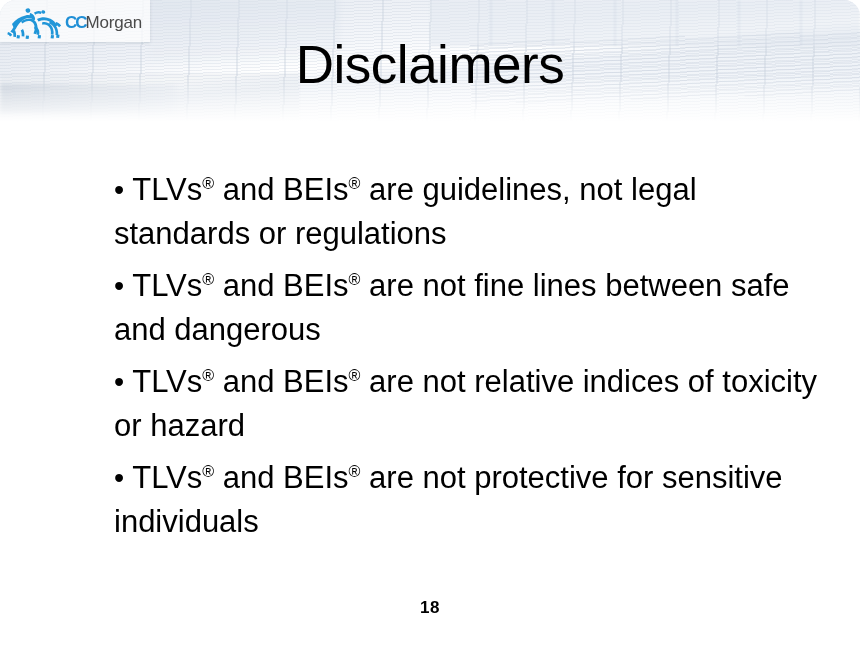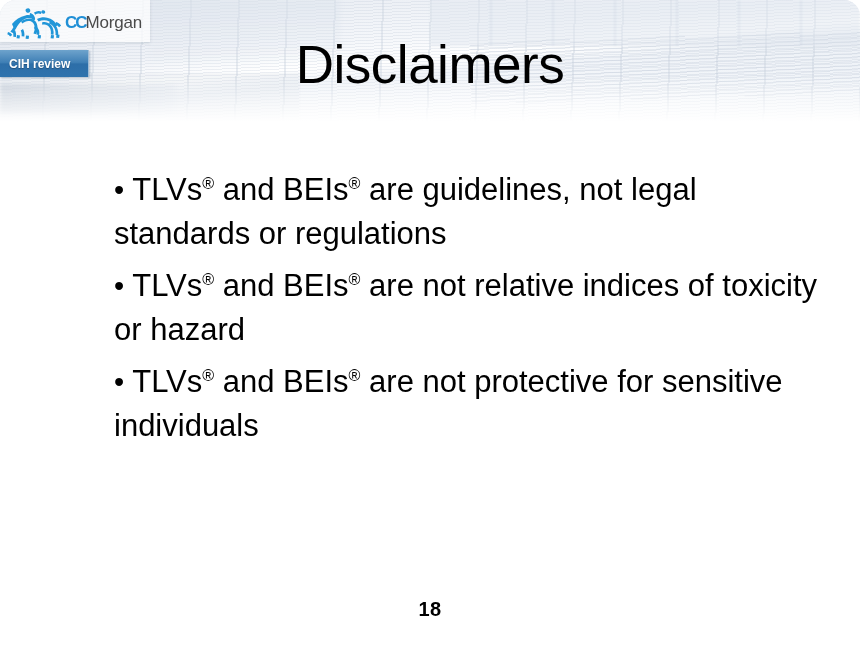--- a/index.html
+++ b/index.html
@@ -217,21 +217,21 @@
     vertical-align: super;
     line-height: 0;
   }
 
   
   .page-number {
     position: absolute;
     left: 0; top: 598px;
     width: 860px;
     text-align: center;
-    font-size: 20px;
+    font-size: 17px;
     font-weight: bold;
     color: #000000;
     letter-spacing: 0.5px;
   }
 </style>
 </head>
 <body>
 
 <div class="slide">
 
@@ -268,27 +268,25 @@
         <path d="M32 33l3 0.3-0.4 3.2-3-0.3L32 33z"></path>
         <path d="M45 33l3 0.3-0.4 3.2-3-0.3L45 33z"></path>
         <path d="M50.5 32.5l3 0.3-0.4 3.2-3-0.3L50.5 32.5z"></path>
       </g>
     </svg>
     <div class="brand-text">
       <span class="brand-cc">CC</span><span class="brand-name">Morgan</span>
     </div>
   </div>
 
-  <div class="cih-badge">
-    <span class="cih-badge-label">CIH review</span>
-  </div>
 
   <div class="slide-title">Disclaimers</div>
 
   <ul class="body-list">
       <li class="bullet-item"><span class="dot">•</span> <span>TLVs</span><sup>®</sup><span> and BEIs</span><sup>®</sup><span> are guidelines, not legal standards or regulations</span></li>
+      <li class="bullet-item"><span class="dot">•</span> <span>TLVs</span><sup>®</sup><span> and BEIs</span><sup>®</sup><span> are not fine lines between safe and dangerous</span></li>
       <li class="bullet-item"><span class="dot">•</span> <span>TLVs</span><sup>®</sup><span> and BEIs</span><sup>®</sup><span> are not relative indices of toxicity or hazard</span></li>
       <li class="bullet-item"><span class="dot">•</span> <span>TLVs</span><sup>®</sup><span> and BEIs</span><sup>®</sup><span> are not protective for sensitive individuals</span></li>
     </ul>
 
   <div class="page-number">18</div>
 
 </div>
 
 </body></html>

